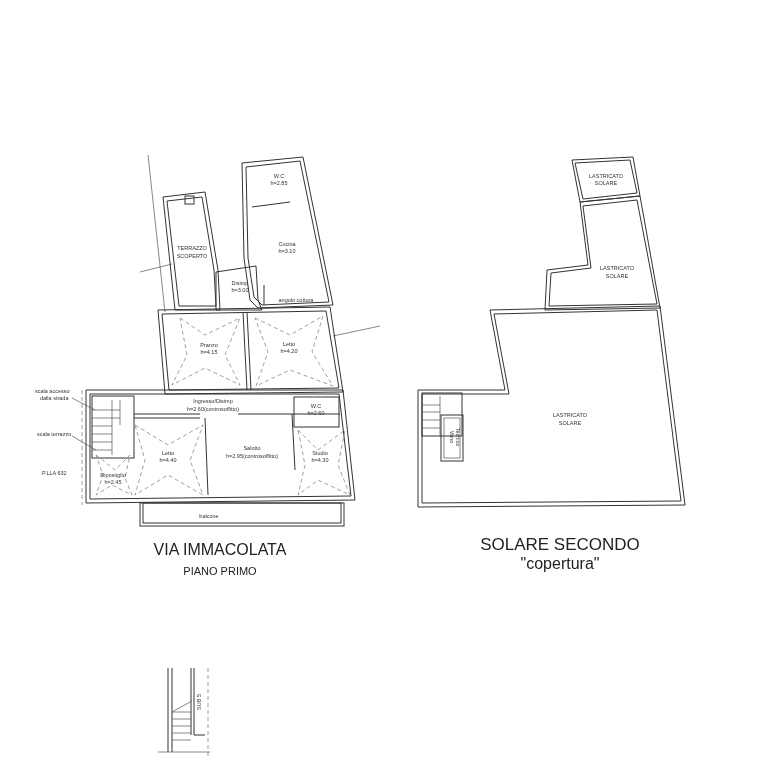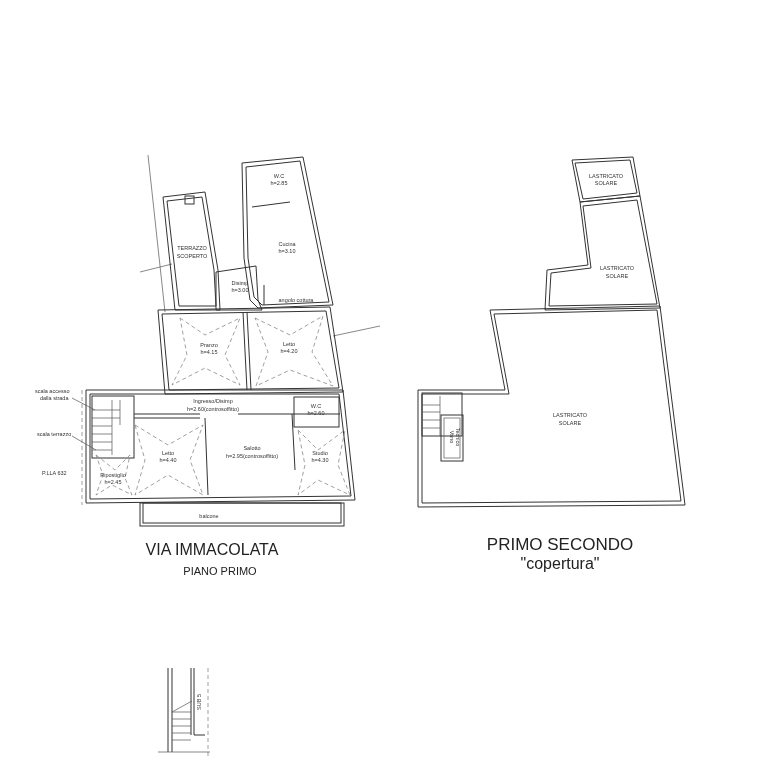--- a/index.html
+++ b/index.html
@@ -148,16 +148,16 @@
     <line class="thin" x1="172" y1="719" x2="191" y2="719"></line>
     <line class="thin" x1="172" y1="726" x2="191" y2="726"></line>
     <line class="thin" x1="172" y1="733" x2="191" y2="733"></line>
     <line class="thin" x1="172" y1="740" x2="191" y2="740"></line>
     <line class="thin" x1="172" y1="712" x2="192" y2="701"></line>
     <line class="thin" x1="158" y1="752" x2="210" y2="752"></line>
     <text class="lbl" x="0" y="0" transform="translate(201,702) rotate(-90)">SUB 5</text>
   </g>
 </svg>
 
-<div class="title" style="left:122px; top:541px; width:180px; font-size:16px;">VIA IMMACOLATA</div>
+<div class="title" style="left:130px; top:541px; width:180px; font-size:16px;">VIA IMMACOLATA</div>
 <div class="title" style="left:130px; top:565px; width:180px; font-size:11px;">PIANO PRIMO</div>
-<div class="title" style="left:470px; top:535px; width:180px; font-size:17px;">PRIMO SECONDO</div>
+<div class="title" style="left:470px; top:535px; width:180px; font-size:17px;">SOLARE SECONDO</div>
 <div class="title" style="left:470px; top:555px; width:180px; font-size:16px;">"copertura"</div>
 
 </body></html>

